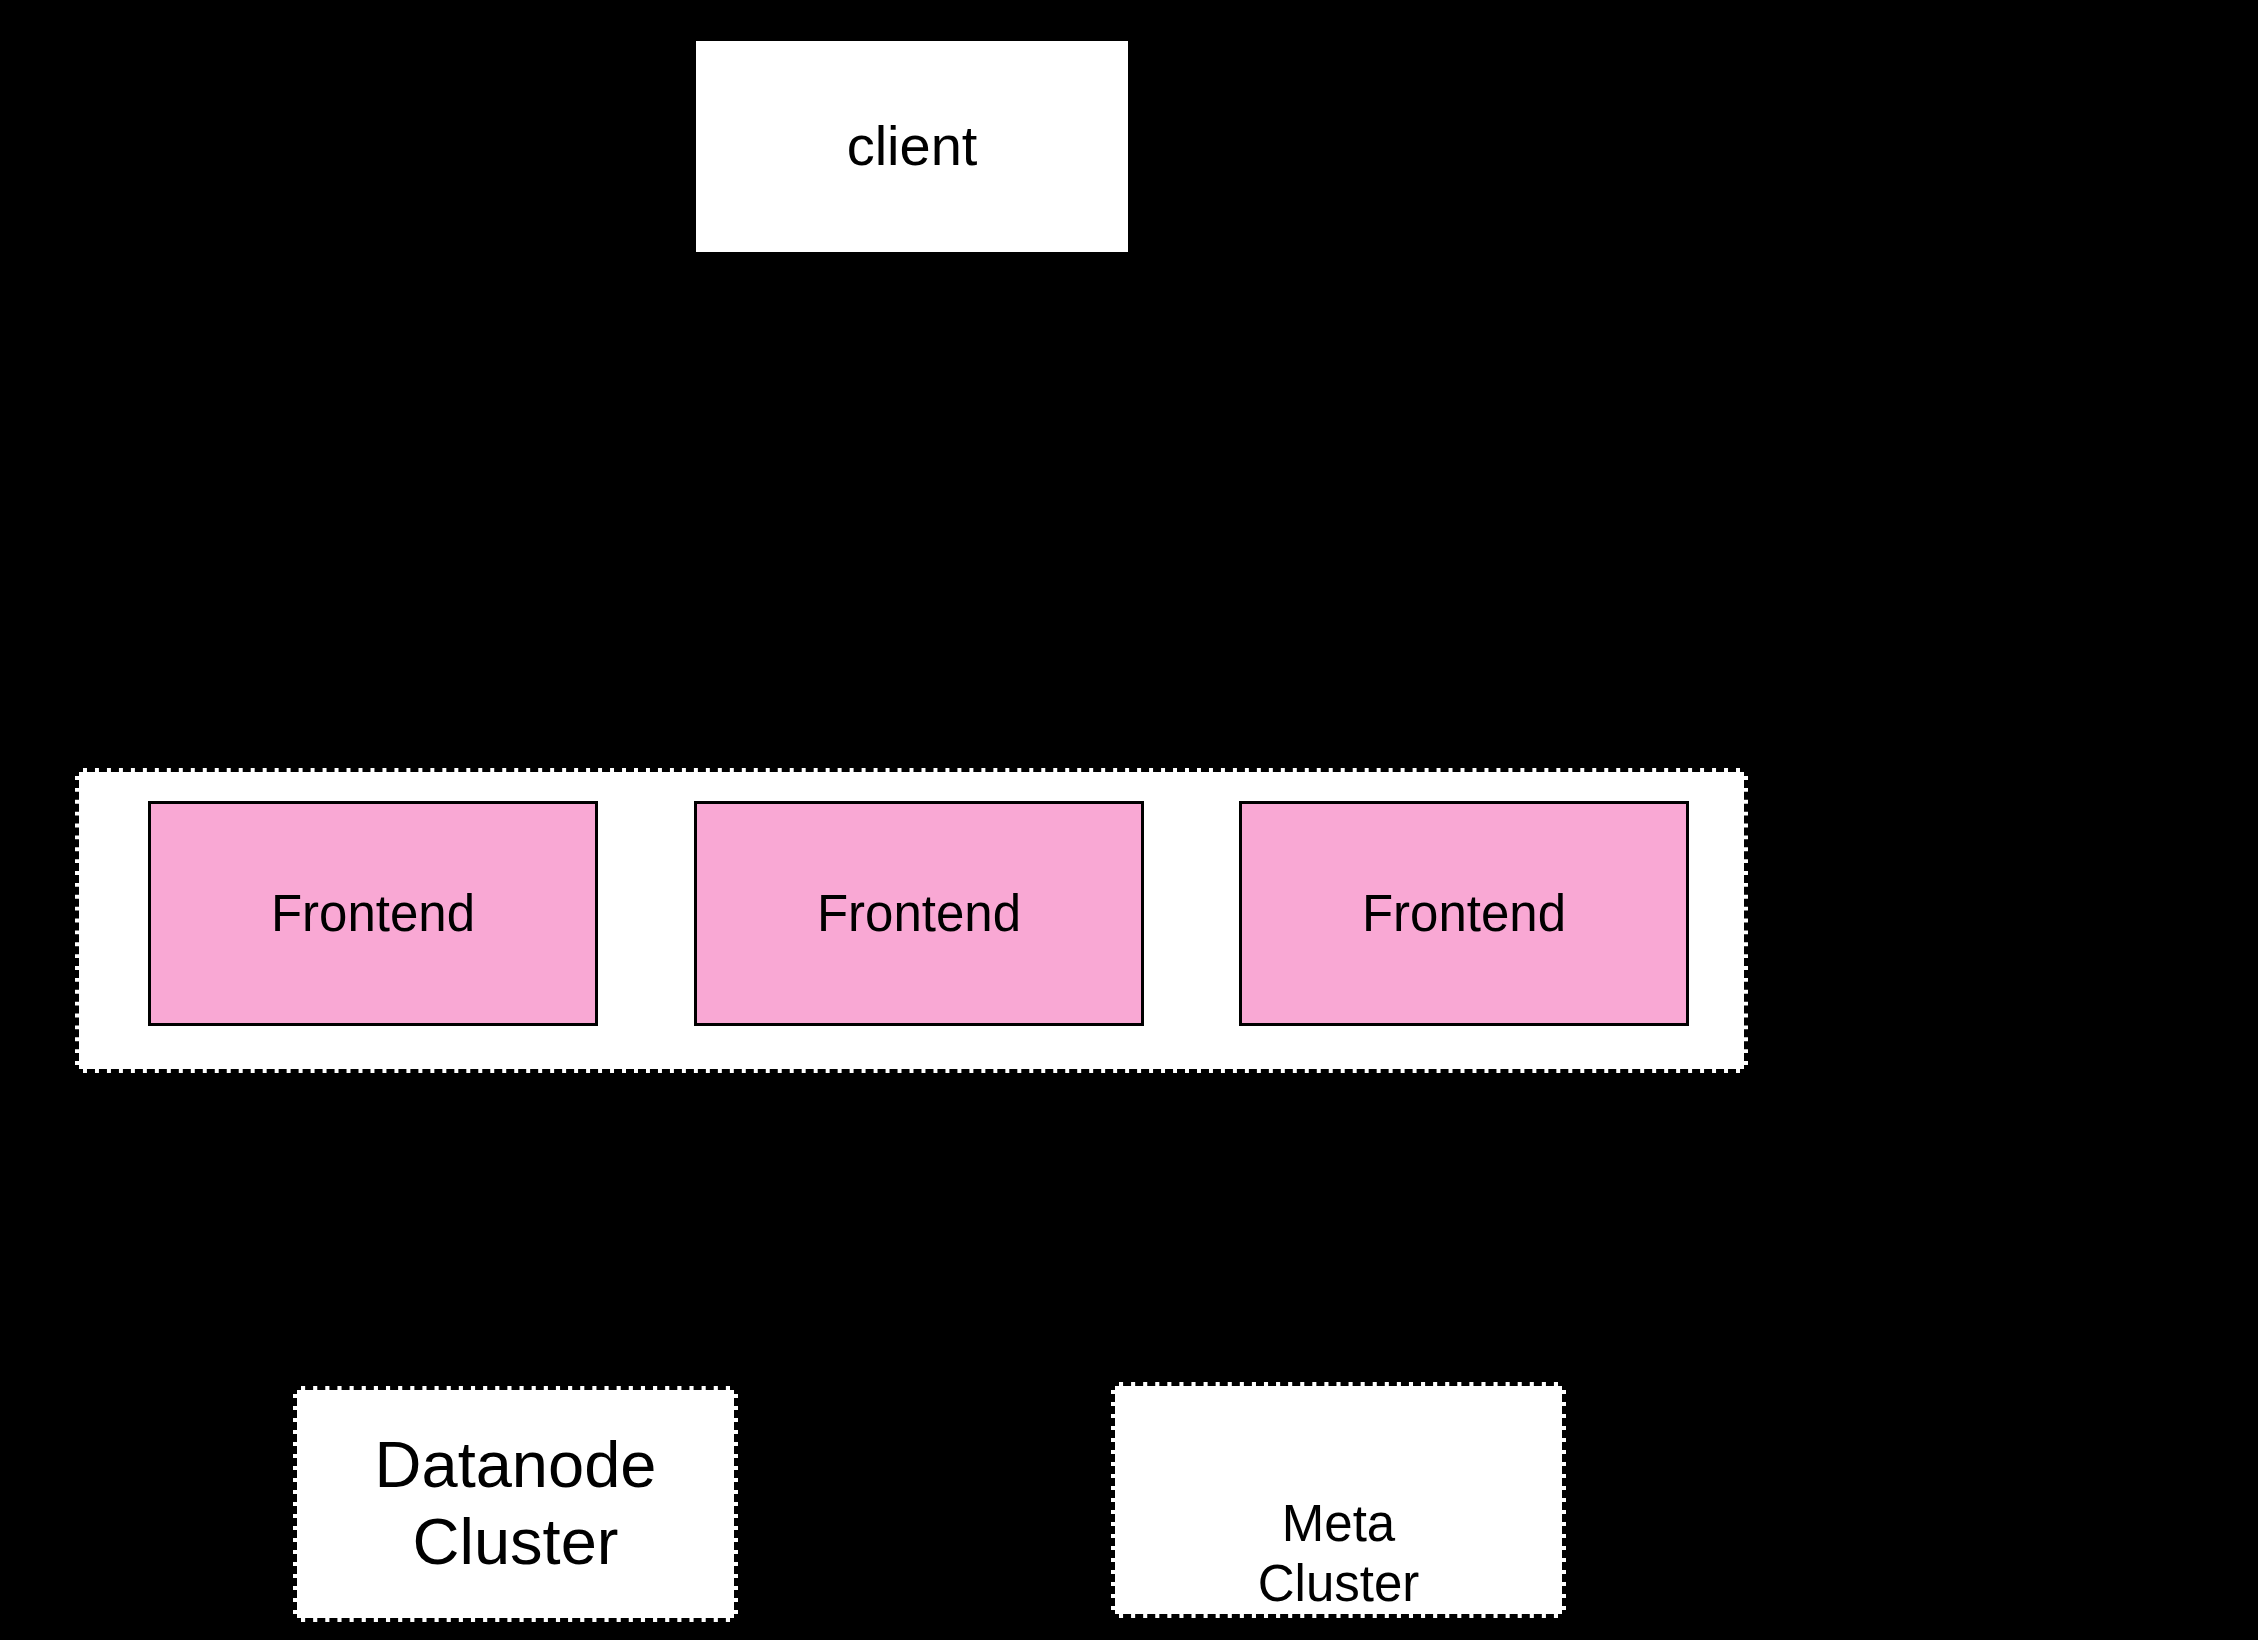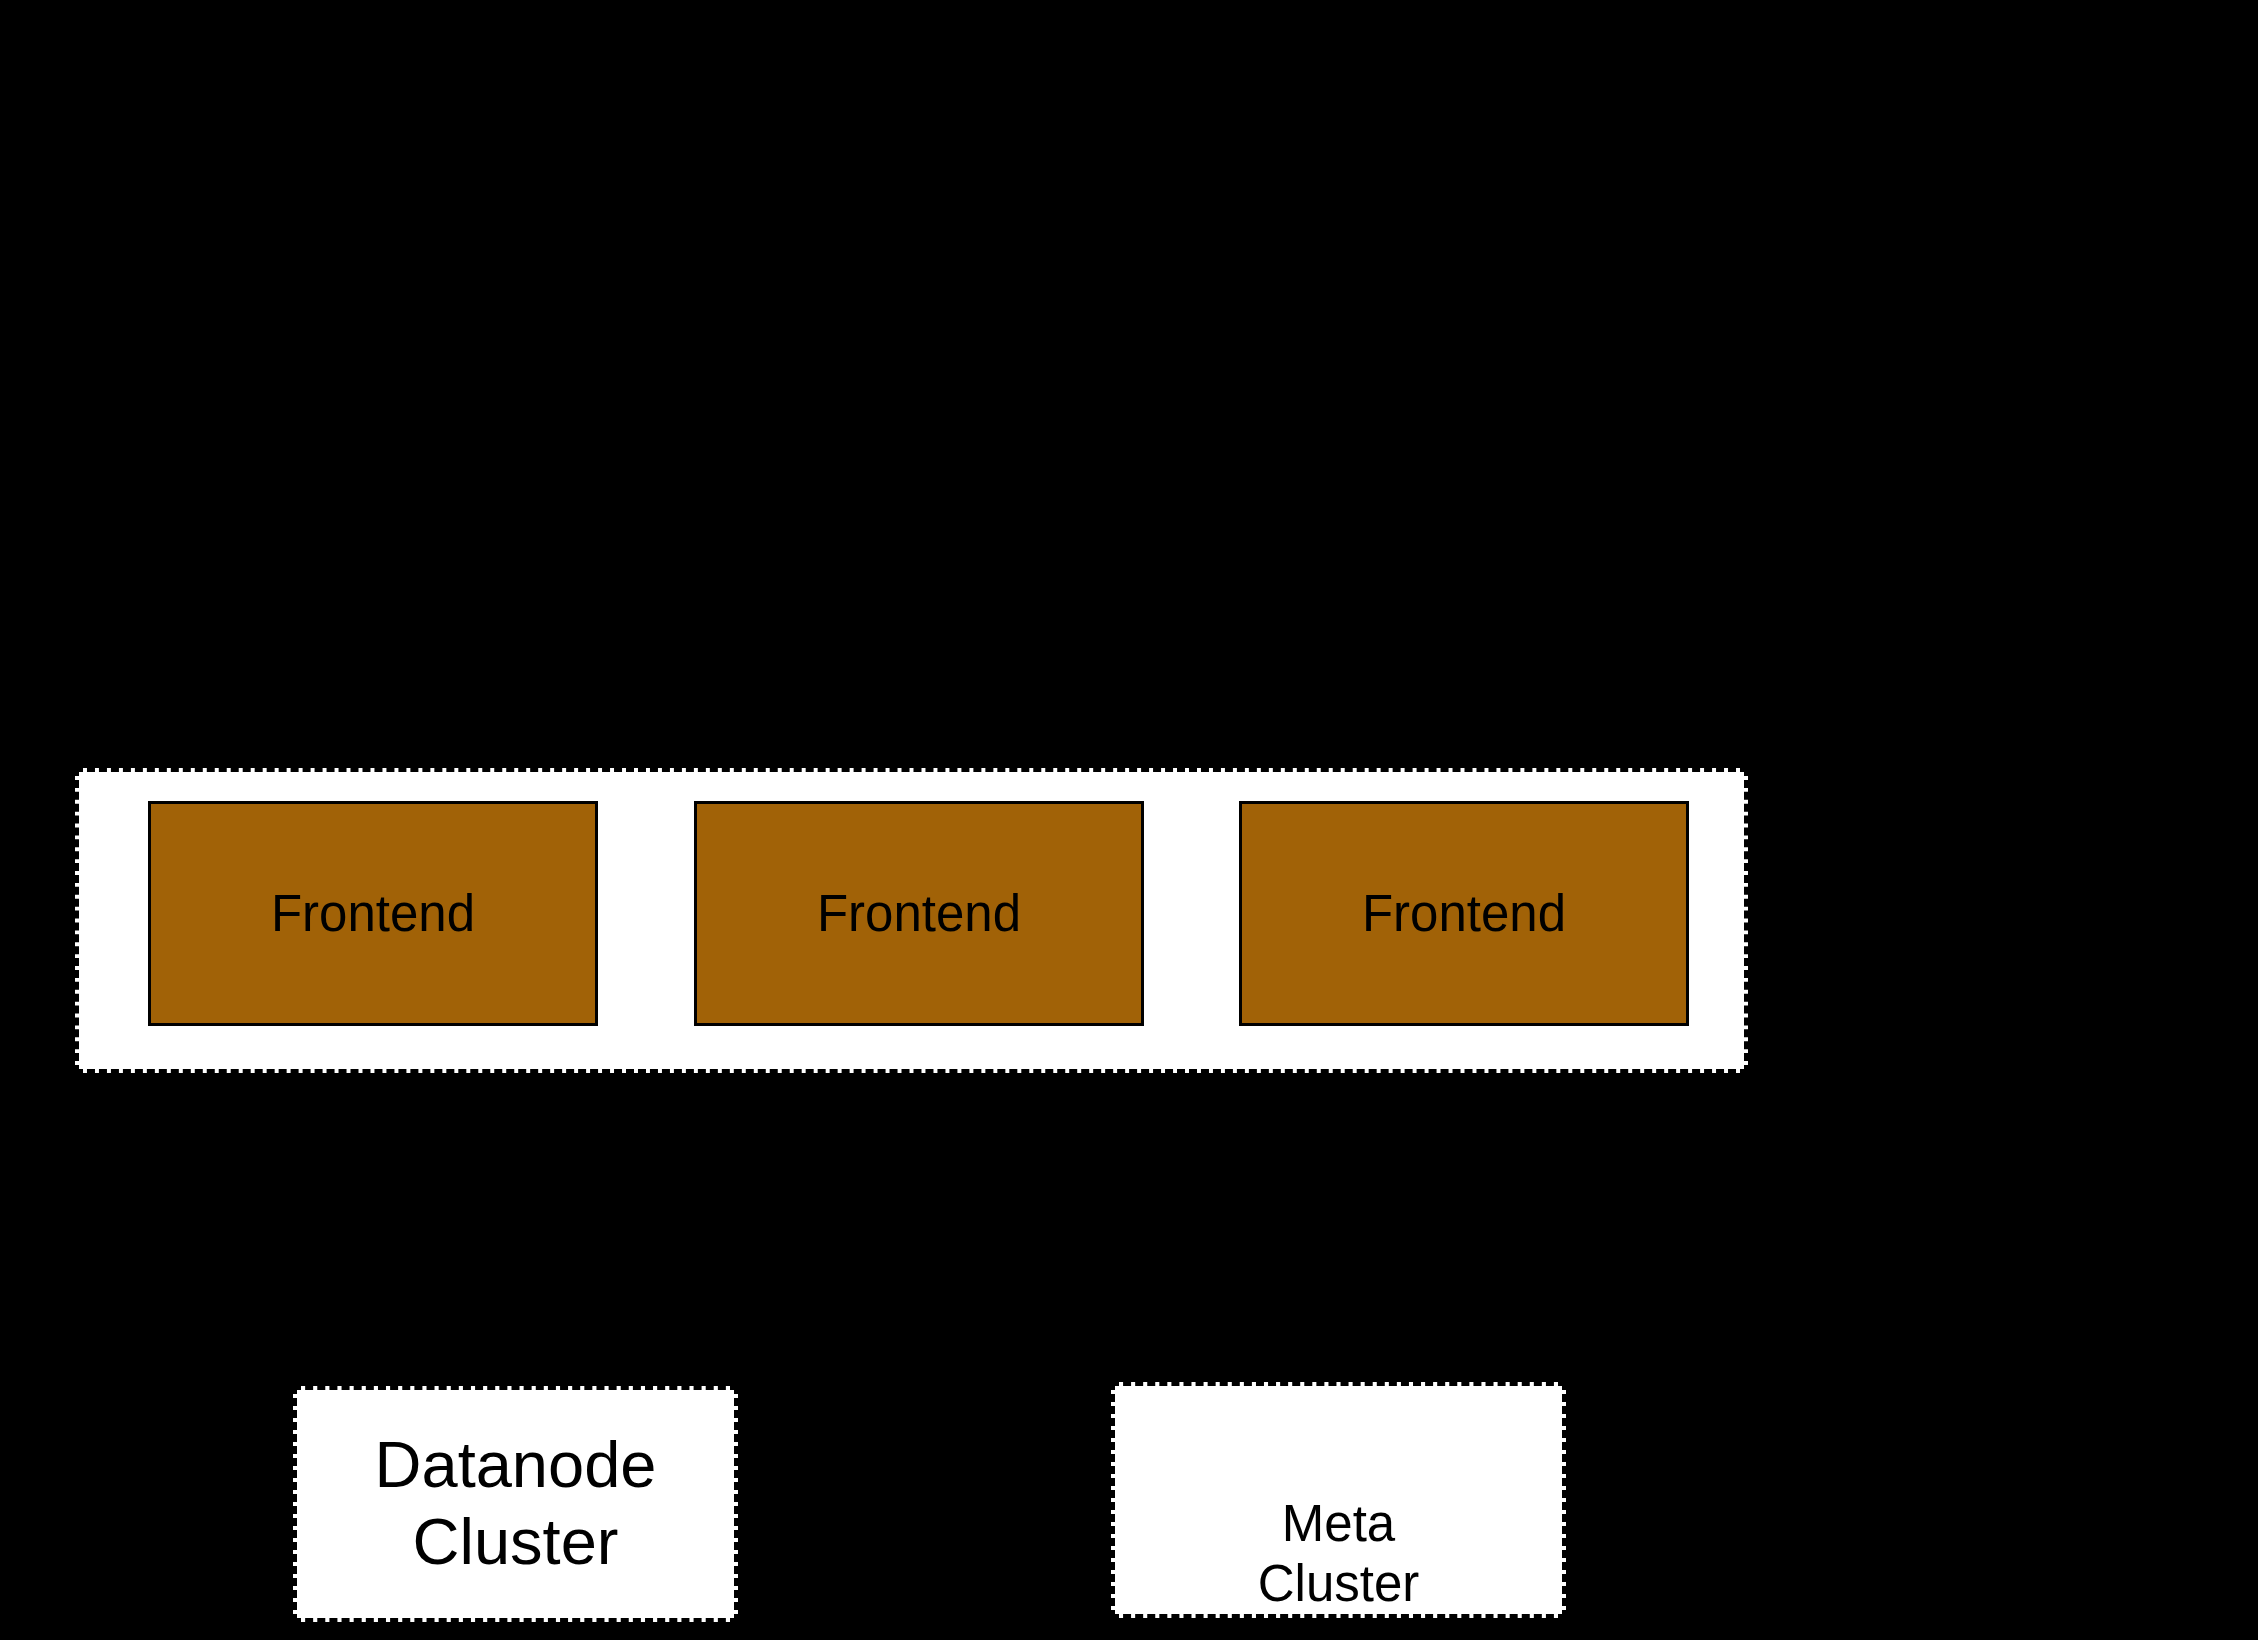--- a/index.html
+++ b/index.html
@@ -74,21 +74,21 @@
     background: #ffffff;
     border: 4.5px dashed #000000;
   }
 
   .frontend-box {
     position: absolute;
     top: 29px;
     width: 450px;
     height: 225px;
     box-sizing: border-box;
-    background: #a16207;
+    background: #f9a8d4;
     border: 3.6px solid #000000;
     display: flex;
     align-items: center;
     justify-content: center;
     font-size: 51px;
     color: #000000;
   }
   .frontend-box.fe-1 { left: 69px; }
   .frontend-box.fe-2 { left: 615px; }
   .frontend-box.fe-3 { left: 1160px; }
@@ -108,20 +108,23 @@
     height: 236px;
     font-size: 51px;
     align-items: flex-end;
   }
 </style>
 </head>
 <body>
 
 <div id="diagram-canvas">
 
+  <div class="node node--plain" id="node-client">
+    <span>client</span>
+  </div>
 
 
   <div id="group-frontend">
 
     <div class="frontend-box fe-1">
       <span>Frontend</span>
     </div>
 
     <div class="frontend-box fe-2">
       <span>Frontend</span>

